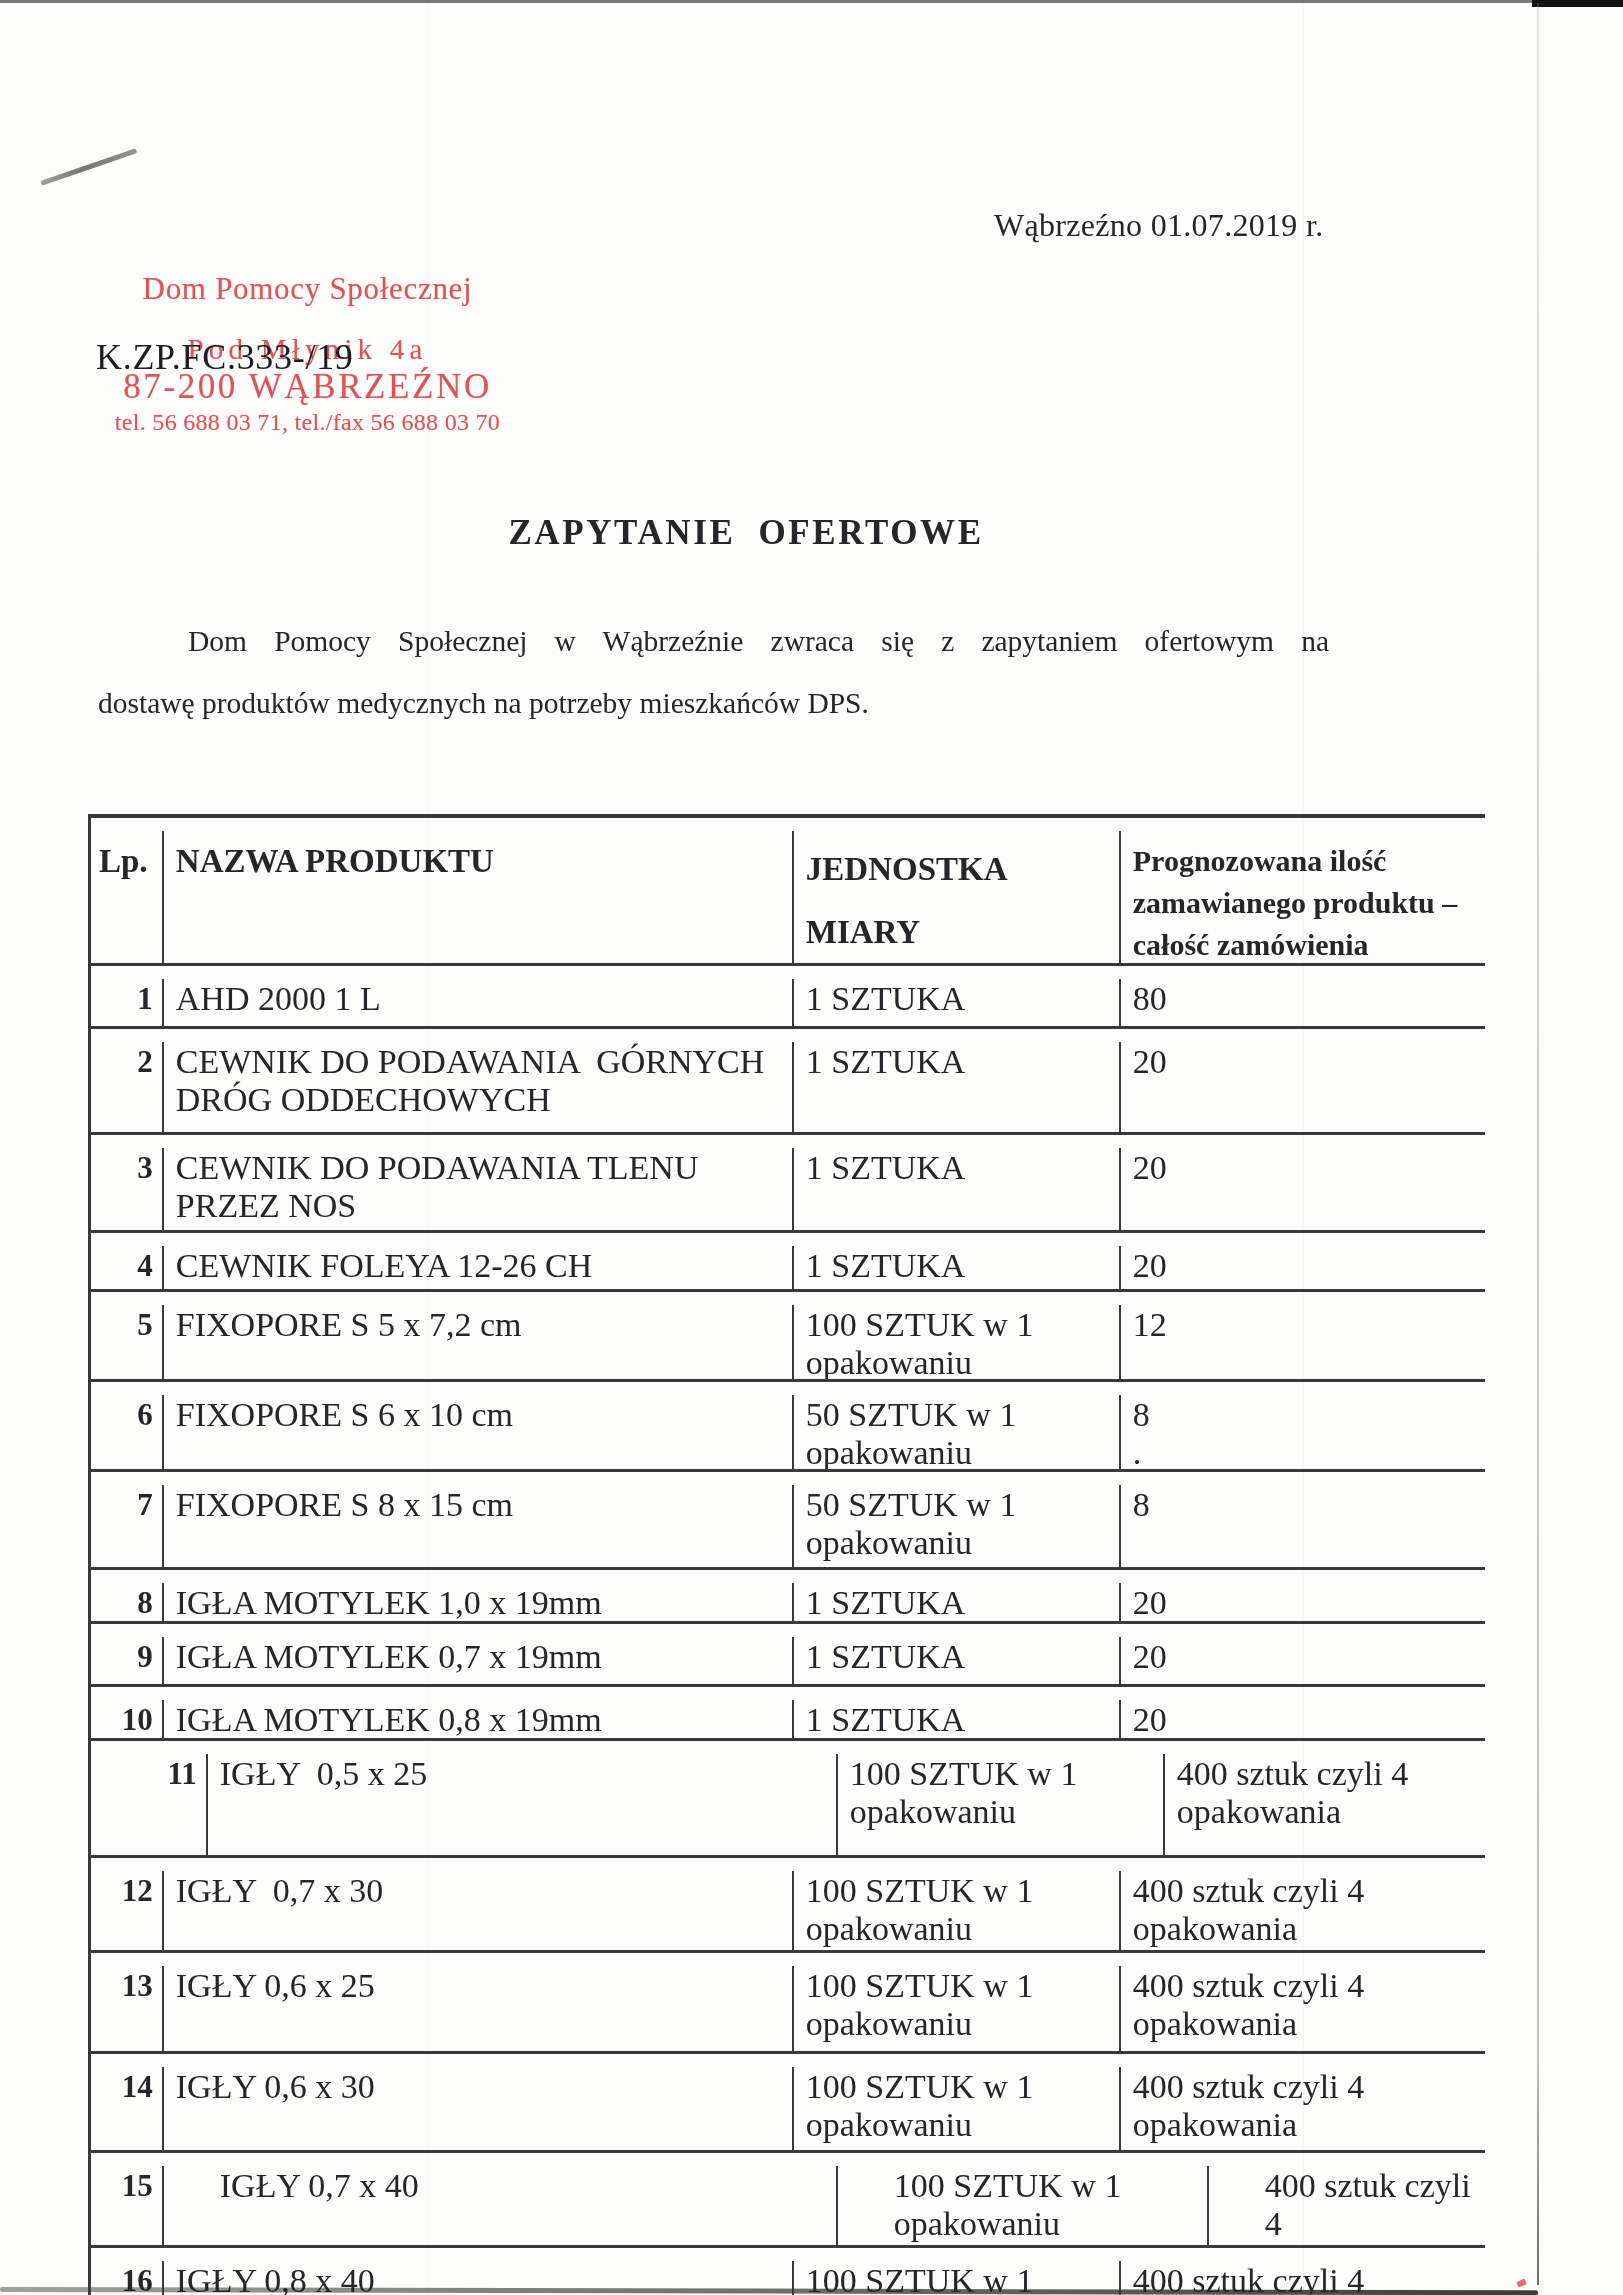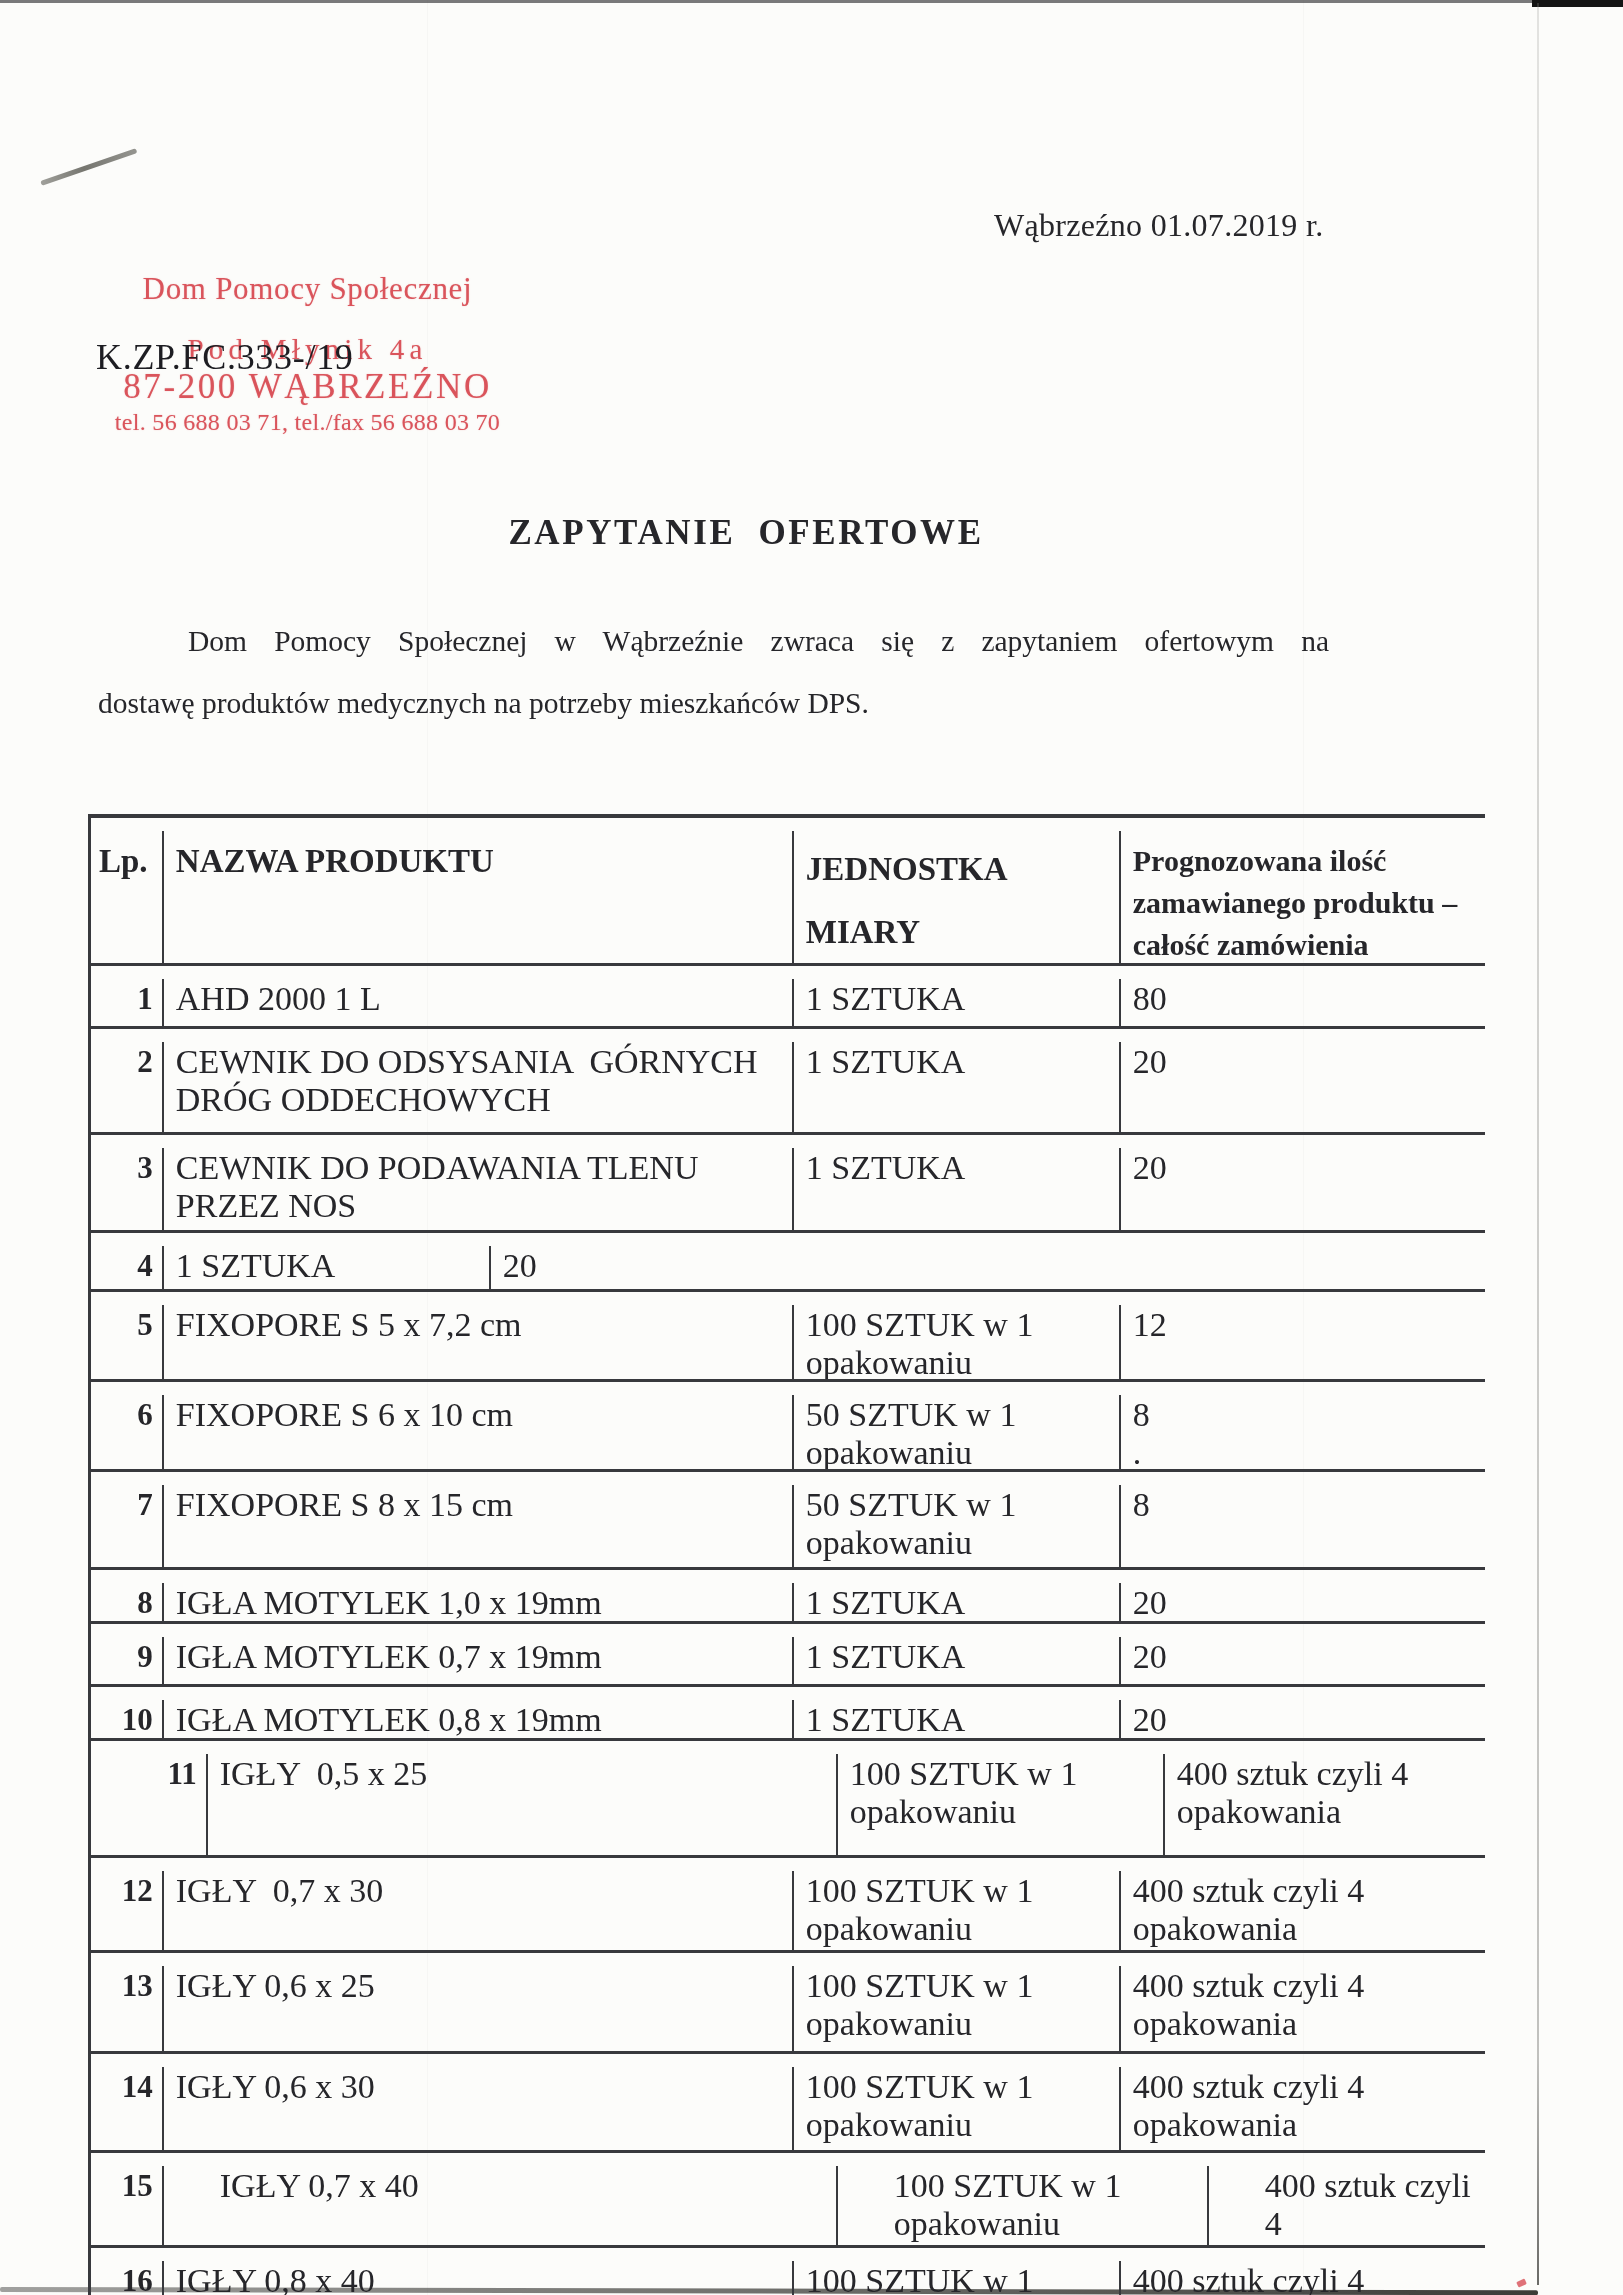--- a/index.html
+++ b/index.html
@@ -103,36 +103,37 @@
     <div id="rows">
   <div class="row" style="height: 50px;">
     <div class="c c1">1</div>
     <div class="c c2">AHD 2000 1 L</div>
     <div class="c c3">1 SZTUKA</div>
     <div class="c c4">80</div>
   </div>
 
   <div class="row" style="height: 93px;">
     <div class="c c1">2</div>
-    <div class="c c2">CEWNIK DO ODSYSANIA  GÓRNYCH
+    <div class="c c2">CEWNIK DO PODAWANIA  GÓRNYCH
 DRÓG ODDECHOWYCH</div>
     <div class="c c3">1 SZTUKA</div>
     <div class="c c4">20</div>
   </div>
 
   <div class="row" style="height: 85px;">
     <div class="c c1">3</div>
     <div class="c c2">CEWNIK DO PODAWANIA TLENU
 PRZEZ NOS</div>
     <div class="c c3">1 SZTUKA</div>
     <div class="c c4">20</div>
   </div>
 
   <div class="row" style="height: 46px;">
     <div class="c c1">4</div>
+    <div class="c c2">CEWNIK FOLEYA 12-26 CH</div>
     <div class="c c3">1 SZTUKA</div>
     <div class="c c4">20</div>
   </div>
 
   <div class="row" style="height: 77px;">
     <div class="c c1">5</div>
     <div class="c c2">FIXOPORE S 5 x 7,2 cm</div>
     <div class="c c3">100 SZTUK w 1
 opakowaniu</div>
     <div class="c c4">12</div>

